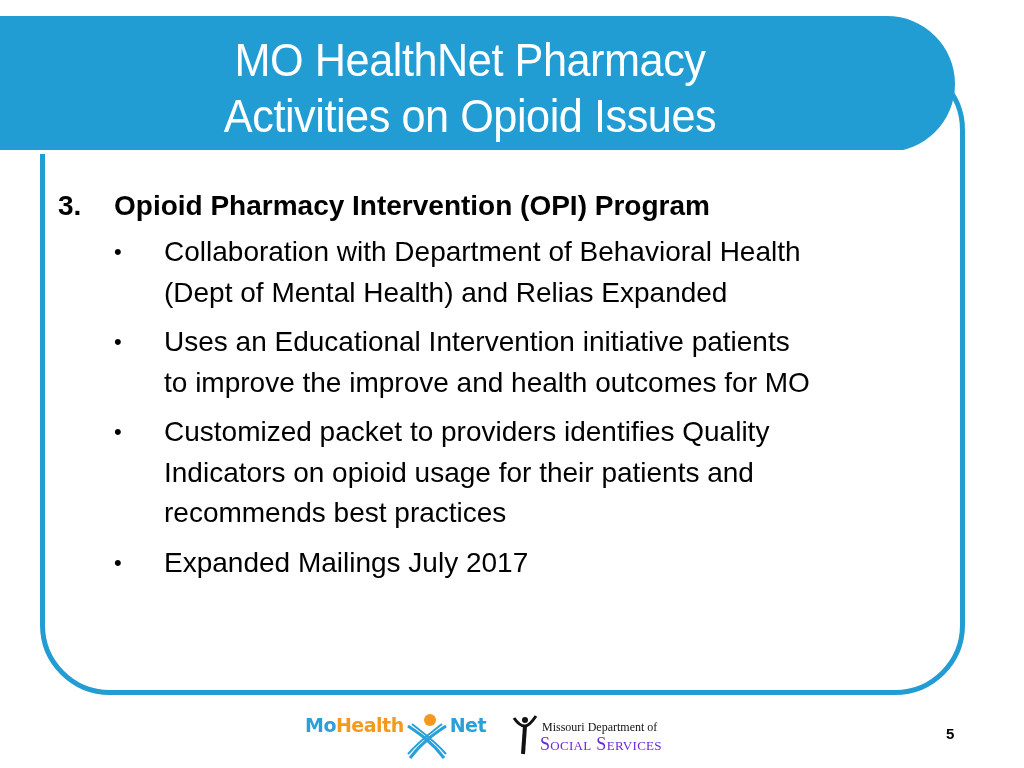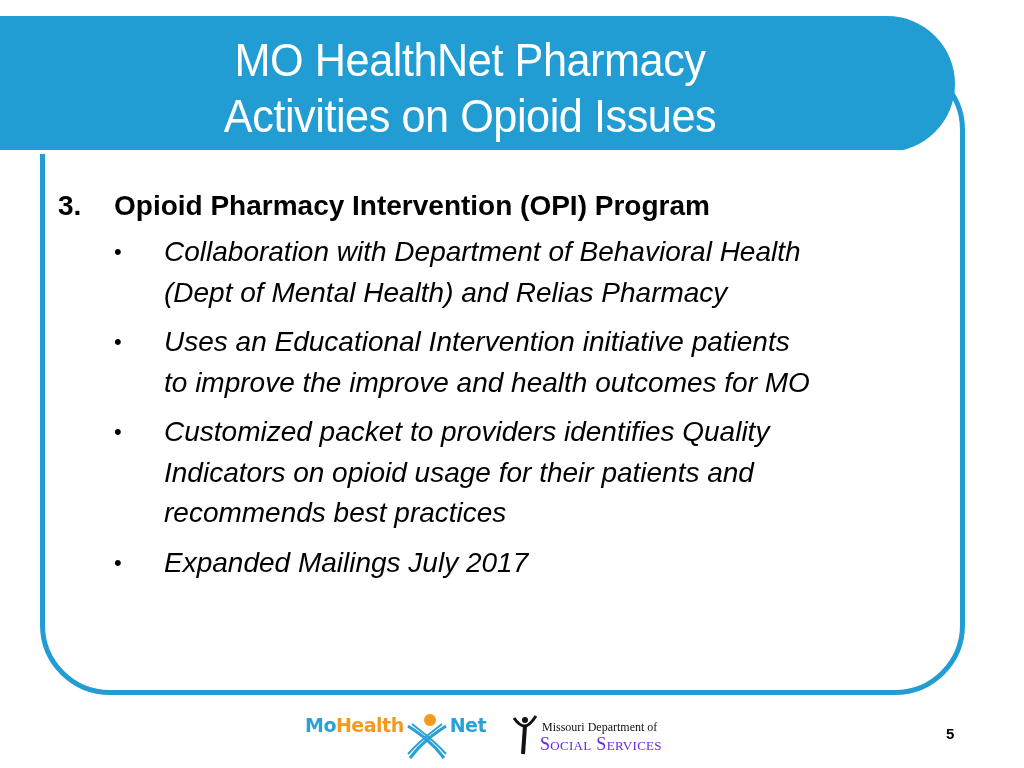--- a/index.html
+++ b/index.html
@@ -113,21 +113,20 @@
       font-size: 22px;
     }
     .bullet-text {
       flex: 1;
       width: 790px;
       max-width: 790px;
     }
     .bullet-text .ln {
       display: block;
       white-space: nowrap;
-      font-style: italic;
     }
     
     .logo-mohealthnet {
       position: absolute;
       left: 305px;
       top: 712px;
       width: 195px;
       height: 50px;
       display: flex;
       align-items: flex-start;
@@ -211,21 +210,21 @@
     <div class="heading">
       <span class="num">3.</span>
       <span>Opioid Pharmacy Intervention (OPI) Program</span>
     </div>
 
     <ul class="bullets">
       <li class="bullet-item">
         <span class="bullet-mark">•</span>
         <span class="bullet-text">
           <span class="ln">Collaboration with Department of Behavioral Health</span>
-          <span class="ln">(Dept of Mental Health) and Relias Pharmacy</span>
+          <span class="ln">(Dept of Mental Health) and Relias Expanded</span>
         </span>
       </li>
       <li class="bullet-item">
         <span class="bullet-mark">•</span>
         <span class="bullet-text">
           <span class="ln">Uses an Educational Intervention initiative patients</span>
           <span class="ln">to improve the improve and health outcomes for MO</span>
         </span>
       </li>
       <li class="bullet-item">

